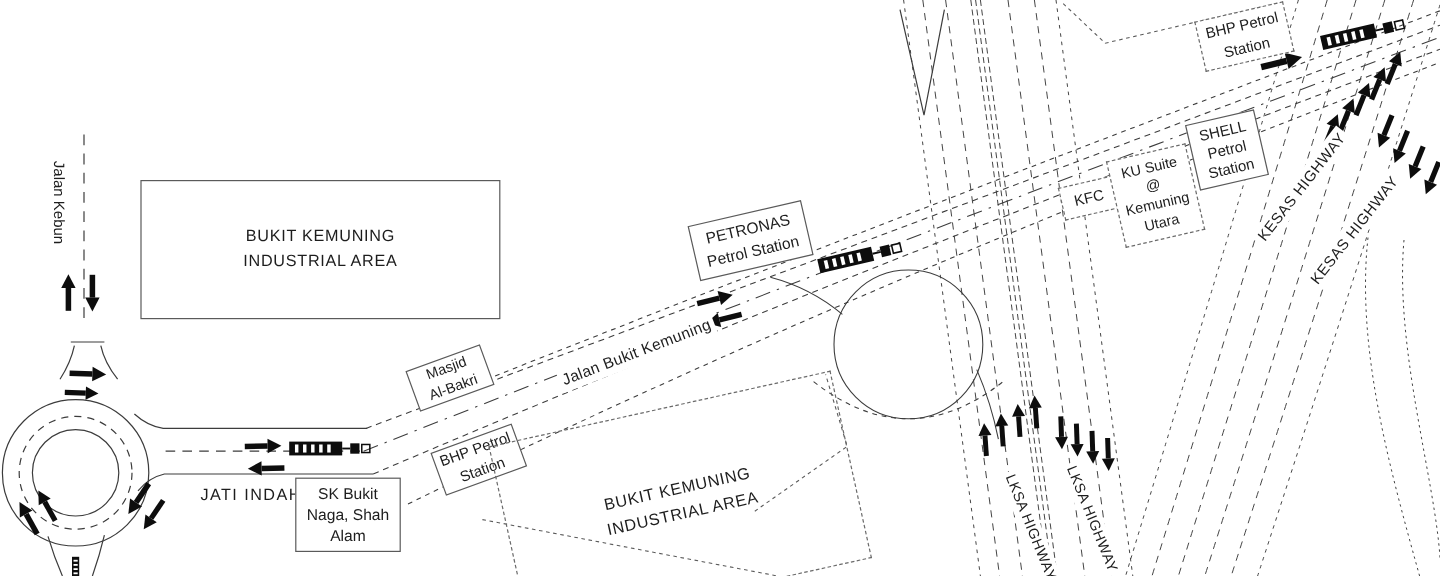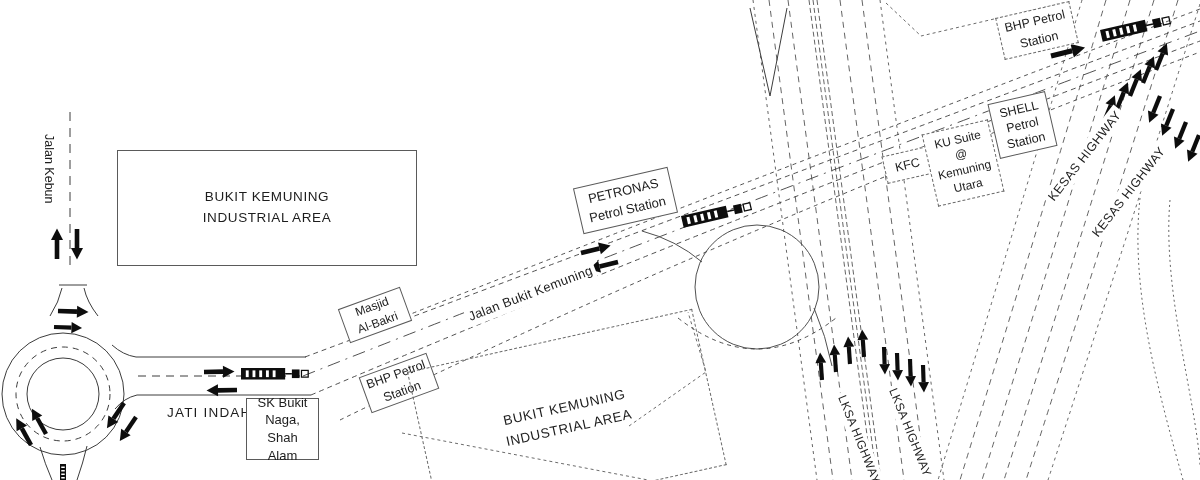--- a/index.html
+++ b/index.html
@@ -159,21 +159,21 @@
   <div class="lbl box" style="left:342px; top:297px; width:66px; height:36px; transform:rotate(-20deg); font-size:12px;">Masjid
 Al-Bakri</div>
 
   <div class="lbl roadname" style="left:463px; top:310px; transform:rotate(-21deg); transform-origin:0 0; font-size:13px; letter-spacing:0.3px;">Jalan Bukit Kemuning</div>
 
   <div class="lbl box" style="left:363px; top:364px; width:72px; height:38px; transform:rotate(-20deg); font-size:12.5px;">BHP Petrol
 Station</div>
 
   <div class="lbl" style="left:167px; top:403px; font-size:13.5px; letter-spacing:1.2px; white-space:nowrap;">JATI INDAH</div>
 
-  <div class="lbl box" style="left:246px; top:398px; width:73px; height:62px; font-size:13px; line-height:1.35;">SK Bukit
+  <div class="lbl box" style="left:246px; top:398px; width:88px; height:62px; font-size:13px; line-height:1.35;">SK Bukit
 Naga, Shah
 Alam</div>
 
   <div class="lbl box" style="left:577px; top:177px; width:97px; height:47px; transform:rotate(-13deg); font-size:13px;">PETRONAS
 Petrol Station</div>
 
   <div class="lbl box dashb" style="left:407px; top:372px; width:292px; height:160px; transform:rotate(-12.5deg); transform-origin:0 0; font-size:13.5px; letter-spacing:0.6px; line-height:1.55; background:transparent;">BUKIT KEMUNING
 INDUSTRIAL AREA</div>
 
   <div class="lbl box dashb" style="left:884px; top:151px; width:47px; height:28px; transform:rotate(-13deg); font-size:12.5px;">KFC</div>

